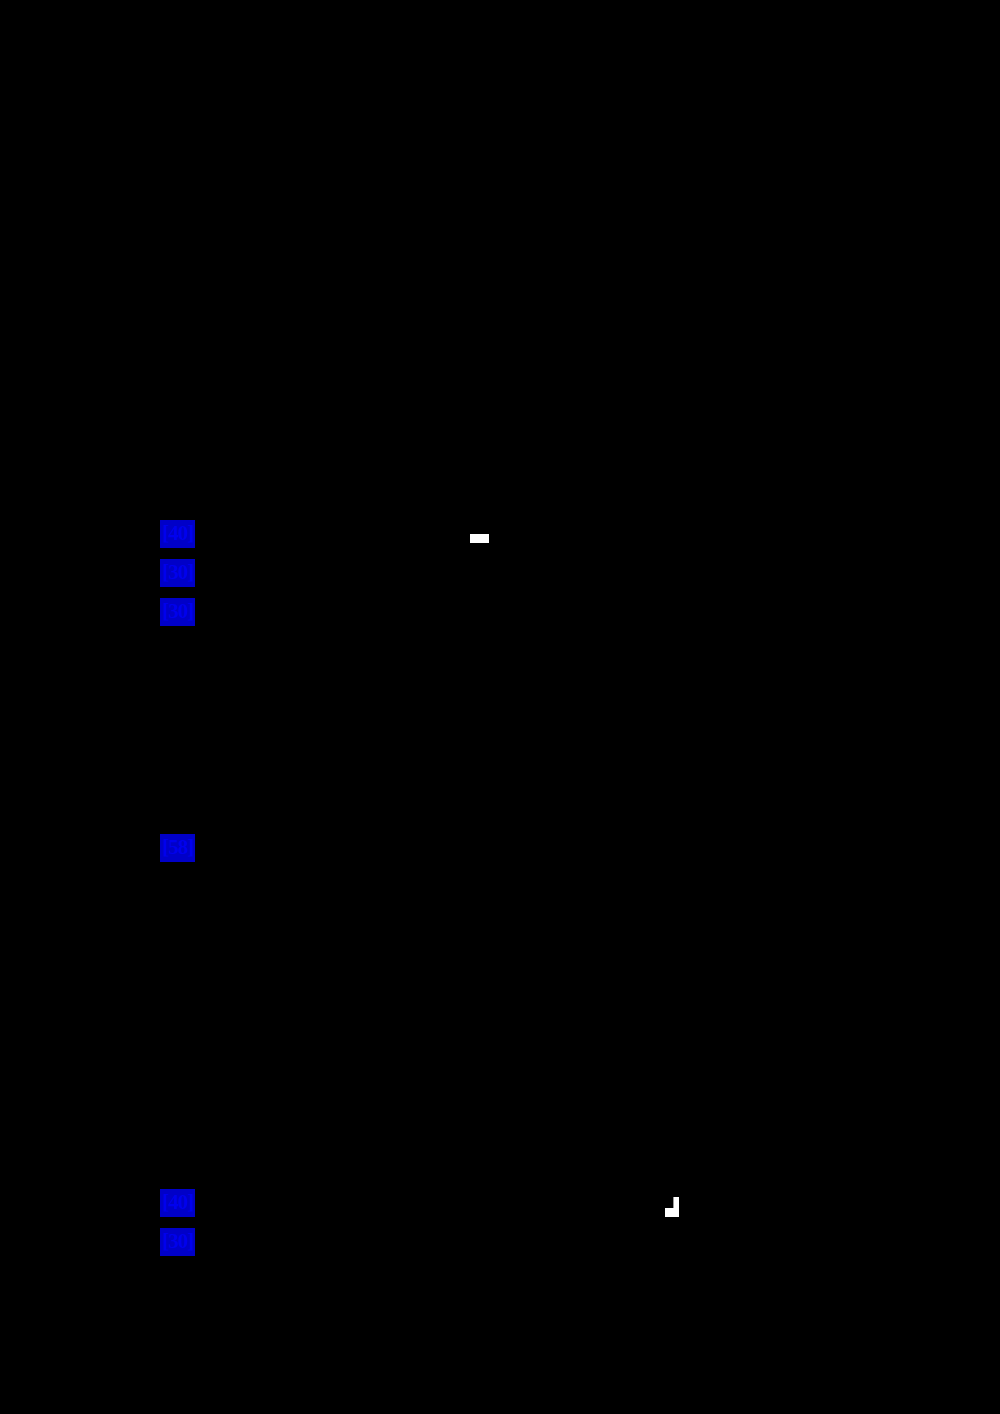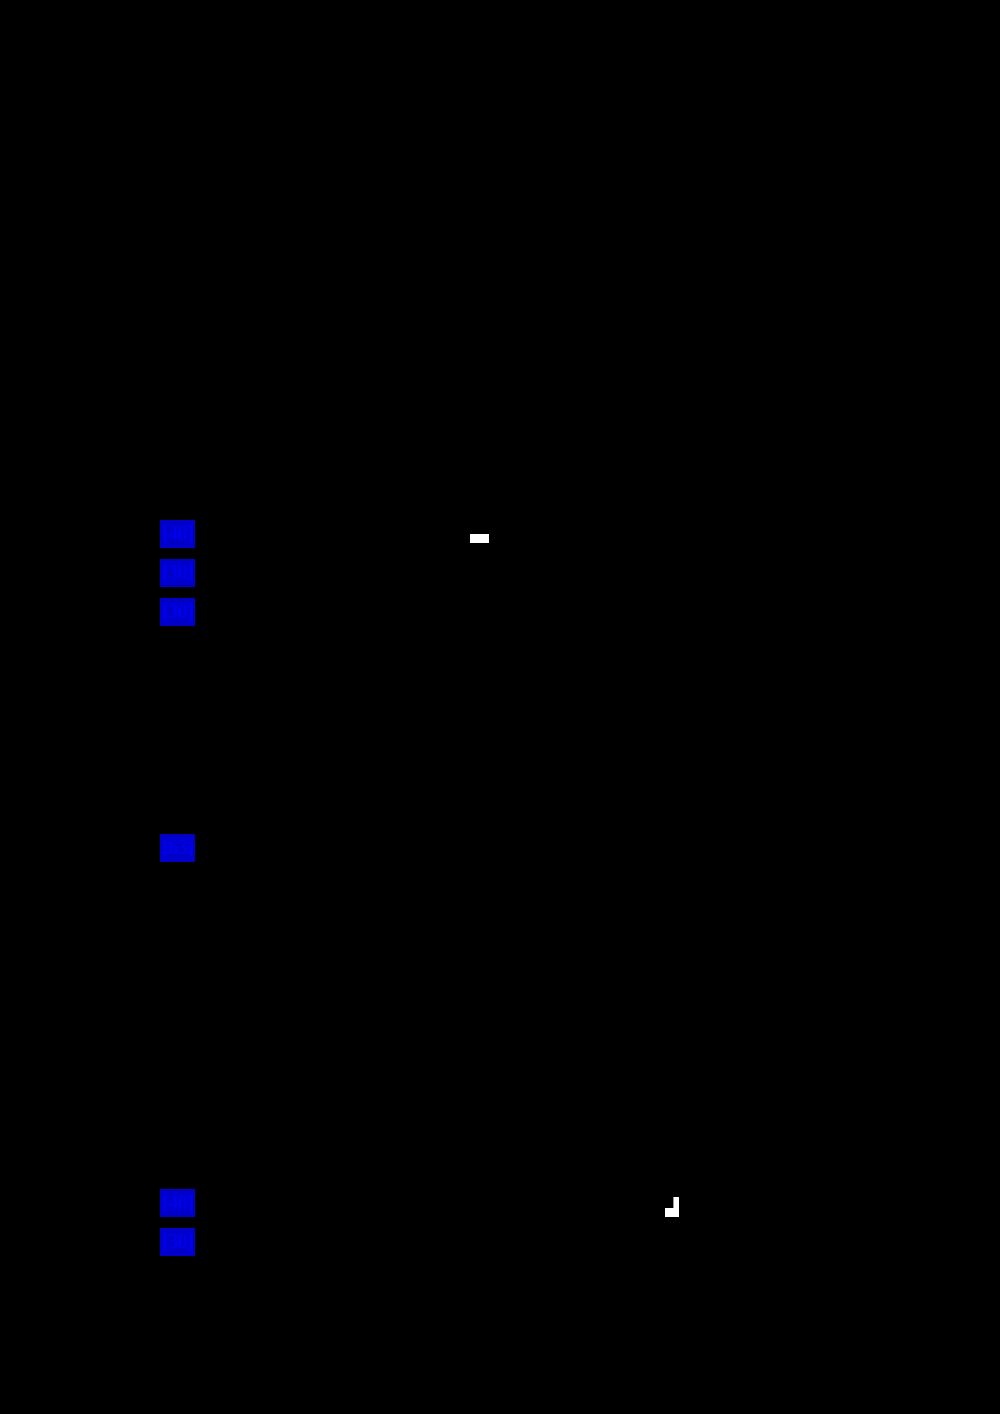--- a/index.html
+++ b/index.html
@@ -41,20 +41,20 @@
   }
 </style>
 </head>
 <body>
 
 <div class="page">
 
   <a class="cite" style="left:160px; top:520px;">[40]</a>
   <a class="cite" style="left:160px; top:559px;">[30]</a>
   <a class="cite" style="left:160px; top:598px;">[30]</a>
-  <a class="cite" style="left:160px; top:834px;">[63]</a>
+  <a class="cite" style="left:160px; top:834px;">[58]</a>
   <a class="cite" style="left:160px; top:1189px;">[40]</a>
   <a class="cite" style="left:160px; top:1228px;">[30]</a>
 
   <div class="mark" style="left:470px; top:534px; width:19px; height:9px;"></div>
   <div class="mark" style="left:665px; top:1197px; width:14px; height:20px; clip-path: polygon(0 55%, 60% 55%, 60% 0, 100% 0, 100% 100%, 0 100%);"></div>
 
 </div>
 
 </body></html>

